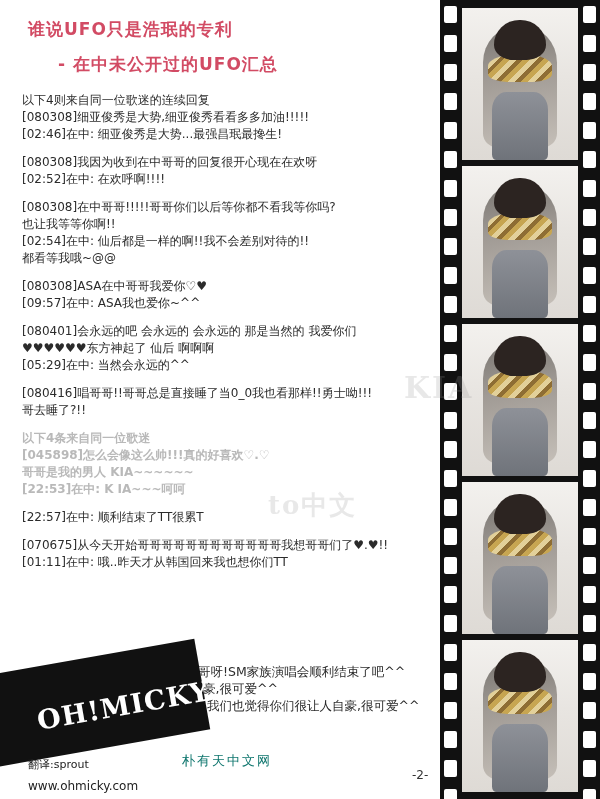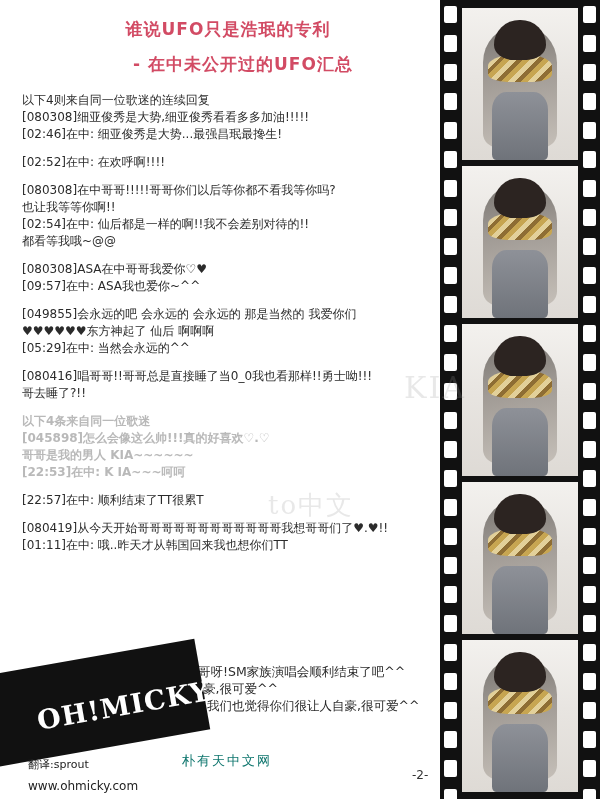--- a/index.html
+++ b/index.html
@@ -17,21 +17,20 @@
     background: #ffffff;
     overflow: hidden;
   }
 
   
   .title-block {
     position: absolute;
     left: 28px;
     top: 18px;
     width: 400px;
-    text-align: center;
   }
   .title-line1 {
     font-family: "DejaVu Sans", sans-serif;
     font-size: 17px;
     font-weight: bold;
     color: #d24b64;
     letter-spacing: 1px;
     white-space: nowrap;
   }
   .title-line2 {
@@ -163,20 +162,21 @@
   }
 
   
   .ghost {
     position: absolute;
     font-family: "DejaVu Serif", serif;
     color: rgba(150,150,150,0.22);
     font-size: 30px;
     letter-spacing: 2px;
     pointer-events: none;
+    font-weight: bold;
   }
   .ghost.g1 { left: 404px; top: 370px; }
   .ghost.g2 { left: 268px; top: 488px; font-size: 26px; }
 
   
   .ribbon {
     position: absolute;
     left: -26px;
     top: 658px;
     width: 230px;
@@ -335,52 +335,53 @@
     <div class="title-line2">- 在中未公开过的UFO汇总</div>
   </div>
 
   <div class="body-text" id="body-text">
       <div class="blk">
         <div class="ln">以下4则来自同一位歌迷的连续回复</div>
         <div class="ln">[080308]细亚俊秀是大势,细亚俊秀看看多多加油!!!!!</div>
         <div class="ln">[02:46]在中: 细亚俊秀是大势...最强昌珉最搀生!</div>
       </div>
       <div class="blk">
+        <div class="ln">[080308]我因为收到在中哥哥的回复很开心现在在欢呀</div>
         <div class="ln">[02:52]在中: 在欢呼啊!!!!</div>
       </div>
       <div class="blk">
         <div class="ln">[080308]在中哥哥!!!!!哥哥你们以后等你都不看我等你吗?</div>
         <div class="ln">也让我等等你啊!!</div>
         <div class="ln">[02:54]在中: 仙后都是一样的啊!!我不会差别对待的!!</div>
         <div class="ln">都看等我哦~@@</div>
       </div>
       <div class="blk">
         <div class="ln">[080308]ASA在中哥哥我爱你♡♥</div>
         <div class="ln">[09:57]在中: ASA我也爱你~^^</div>
       </div>
       <div class="blk">
-        <div class="ln">[049855]会永远的吧 会永远的 会永远的 那是当然的 我爱你们</div>
+        <div class="ln">[080401]会永远的吧 会永远的 会永远的 那是当然的 我爱你们</div>
         <div class="ln">♥♥♥♥♥♥东方神起了 仙后 啊啊啊</div>
         <div class="ln">[05:29]在中: 当然会永远的^^</div>
       </div>
       <div class="blk">
         <div class="ln">[080416]唱哥哥!!哥哥总是直接睡了当0_0我也看那样!!勇士呦!!!</div>
         <div class="ln">哥去睡了?!!</div>
       </div>
       <div class="blk">
         <div class="ln faded">以下4条来自同一位歌迷</div>
         <div class="ln faded">[045898]怎么会像这么帅!!!真的好喜欢♡.♡</div>
         <div class="ln faded">哥哥是我的男人 KIA~~~~~~</div>
         <div class="ln faded">[22:53]在中: K IA~~~呵呵</div>
       </div>
       <div class="blk">
         <div class="ln">[22:57]在中: 顺利结束了TT很累T</div>
       </div>
       <div class="blk">
-        <div class="ln">[080419]从今天开始哥哥哥哥哥哥哥哥哥哥哥哥我想哥哥们了♥.♥!!</div>
+        <div class="ln">[070675]从今天开始哥哥哥哥哥哥哥哥哥哥哥哥我想哥哥们了♥.♥!!</div>
         <div class="ln">[01:11]在中: 哦..昨天才从韩国回来我也想你们TT</div>
       </div>
     </div>
 
   <div class="ghost g1">KIA</div>
   <div class="ghost g2">to中文</div>
 
   <div class="tail-block" id="tail-block">
       <div class="ln">[080913]哥哥呀!SM家族演唱会顺利结束了吧^^</div>
       <div class="ln">真的很让人自豪,很可爱^^</div>

